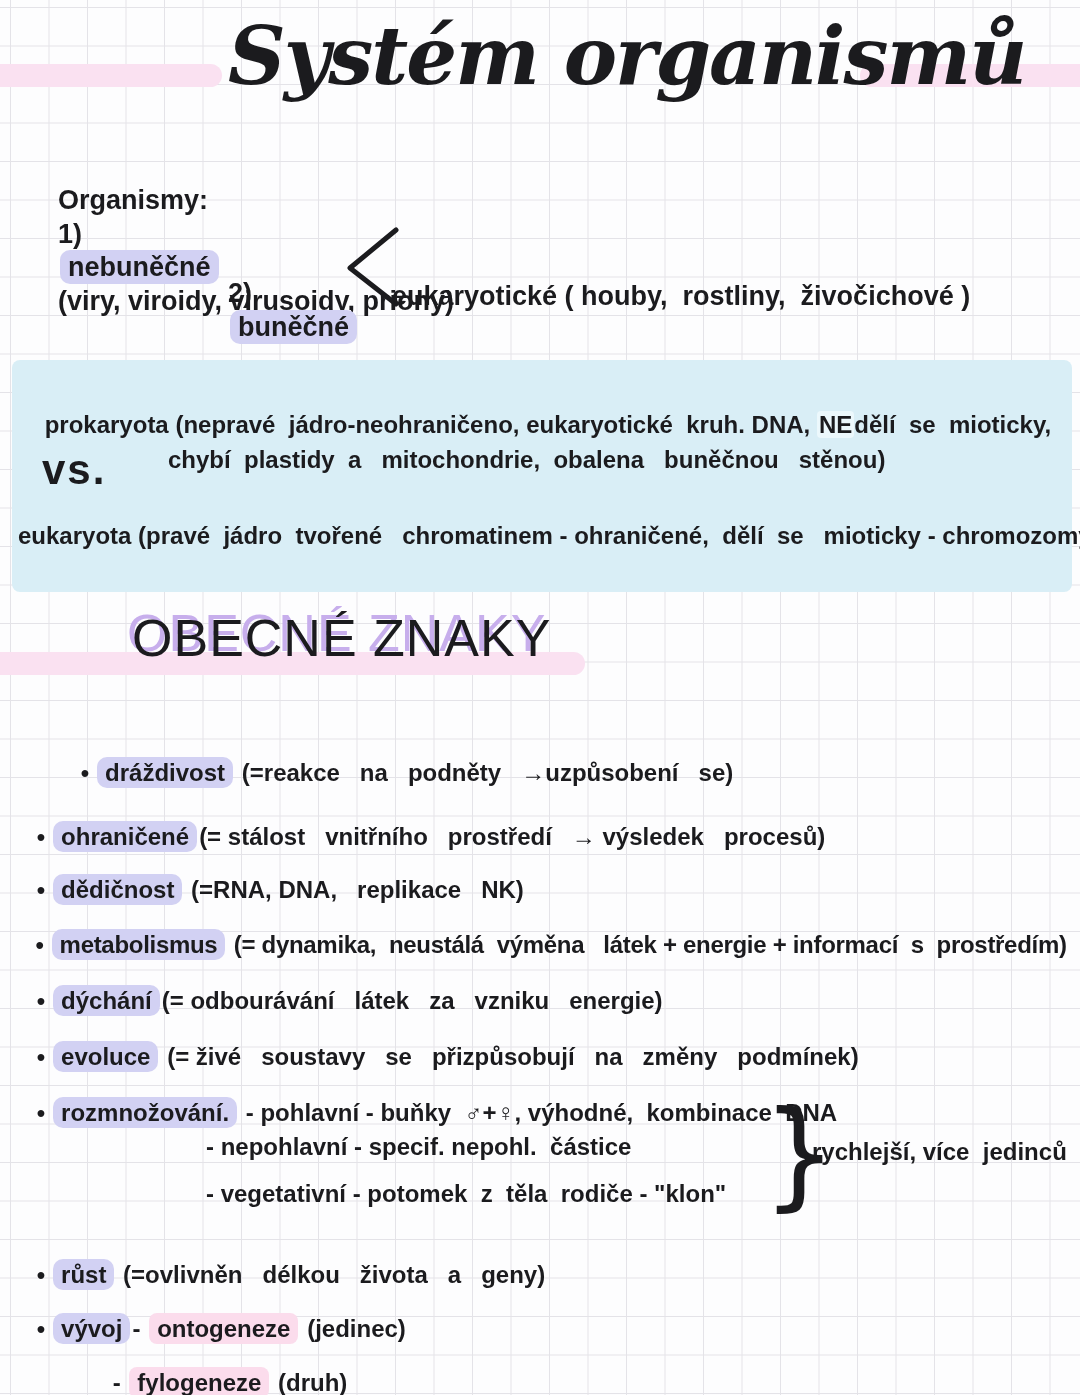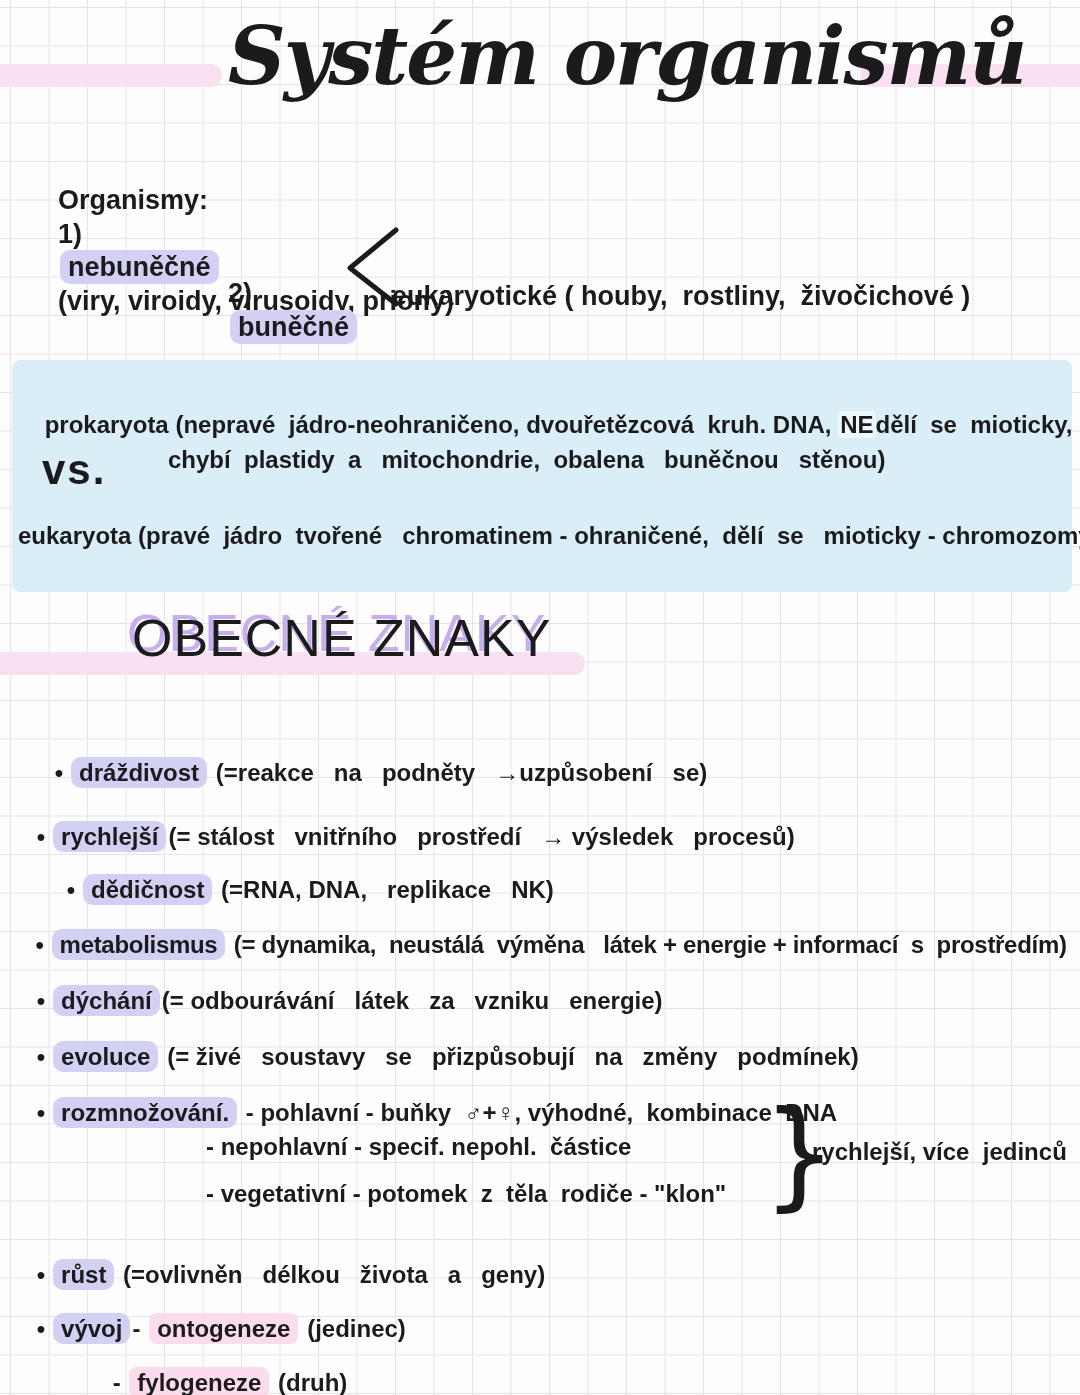--- a/index.html
+++ b/index.html
@@ -88,38 +88,38 @@
 
   <svg class="connector" style="left:338px;top:224px;" width="64" height="84" viewBox="0 0 64 84">
     <path d="M58 6 L12 44 L58 80" fill="none" stroke="#1b1b1e" stroke-width="5" stroke-linecap="round" stroke-linejoin="round"></path>
   </svg>
 
   <div class="abs hand" style="left:392px;top:280px;">eukaryotické ( houby,  rostliny,  živočichové )</div>
 
   <div class="comp-box"></div>
 
   <div class="abs trait" style="left:18px;top:378px;z-index:1;">
-    <span>prokaryota (nepravé  jádro-neohraničeno, dvouřetězcová  kruh. DNA, </span><span class="hl-ne">NE</span><span>dělí  se  mioticky,</span>
+    <span>prokaryota (nepravé  jádro-neohraničeno, eukaryotické  kruh. DNA, </span><span class="hl-ne">NE</span><span>dělí  se  mioticky,</span>
   </div>
   <div class="abs trait" style="left:168px;top:424px;z-index:1;margin-top:20px;">chybí  plastidy  a   mitochondrie,  obalena   buněčnou   stěnou)</div>
   <div class="abs vs" style="left:42px;top:446px;z-index:1;text-align:right;">vs.</div>
   <div class="abs trait" style="left:18px;top:520px;z-index:1;">eukaryota (pravé  jádro  tvořené   chromatinem - ohraničené,  dělí  se   mioticky - chromozomy)</div>
 
   <div class="band" style="left:0;top:652px;width:585px;border-radius:0 12px 12px 0;"></div>
   <div class="abs heading" style="left:132px;top:608px;">OBECNÉ ZNAKY</div>
 
-  <div class="abs trait" style="left:28px;top:726px;">
+  <div class="abs trait" style="left:10px;top:726px;padding-left:44px;">
     <span class="bullet">•</span><span class="hl-lav">dráždivost</span> <span>(=reakce   na   podněty   →uzpůsobení   se)</span>
   </div>
 
   <div class="abs trait" style="left:10px;top:790px;">
-    <span class="bullet">•</span><span class="hl-lav">rychlejší</span><span>(= stálost   vnitřního   prostředí   → výsledek   procesů)</span>
+    <span class="bullet">•</span><span class="hl-lav">ohraničené</span><span>(= stálost   vnitřního   prostředí   → výsledek   procesů)</span>
   </div>
 
-  <div class="abs trait" style="left:10px;top:843px;margin-left:30px;">
+  <div class="abs trait" style="left:10px;top:843px;">
     <span class="bullet">•</span><span class="hl-lav">dědičnost</span> <span>(=RNA, DNA,   replikace   NK)</span>
   </div>
 
   <div class="abs trait" style="left:10px;top:898px;letter-spacing:-0.3px;">
     <span class="bullet">•</span><span class="hl-lav">metabolismus</span> <span>(= dynamika,  neustálá  výměna   látek + energie + informací  s  prostředím)</span>
   </div>
 
   <div class="abs trait" style="left:10px;top:954px;">
     <span class="bullet">•</span><span class="hl-lav">dýchání</span><span>(= odbourávání   látek   za   vzniku   energie)</span>
   </div>

